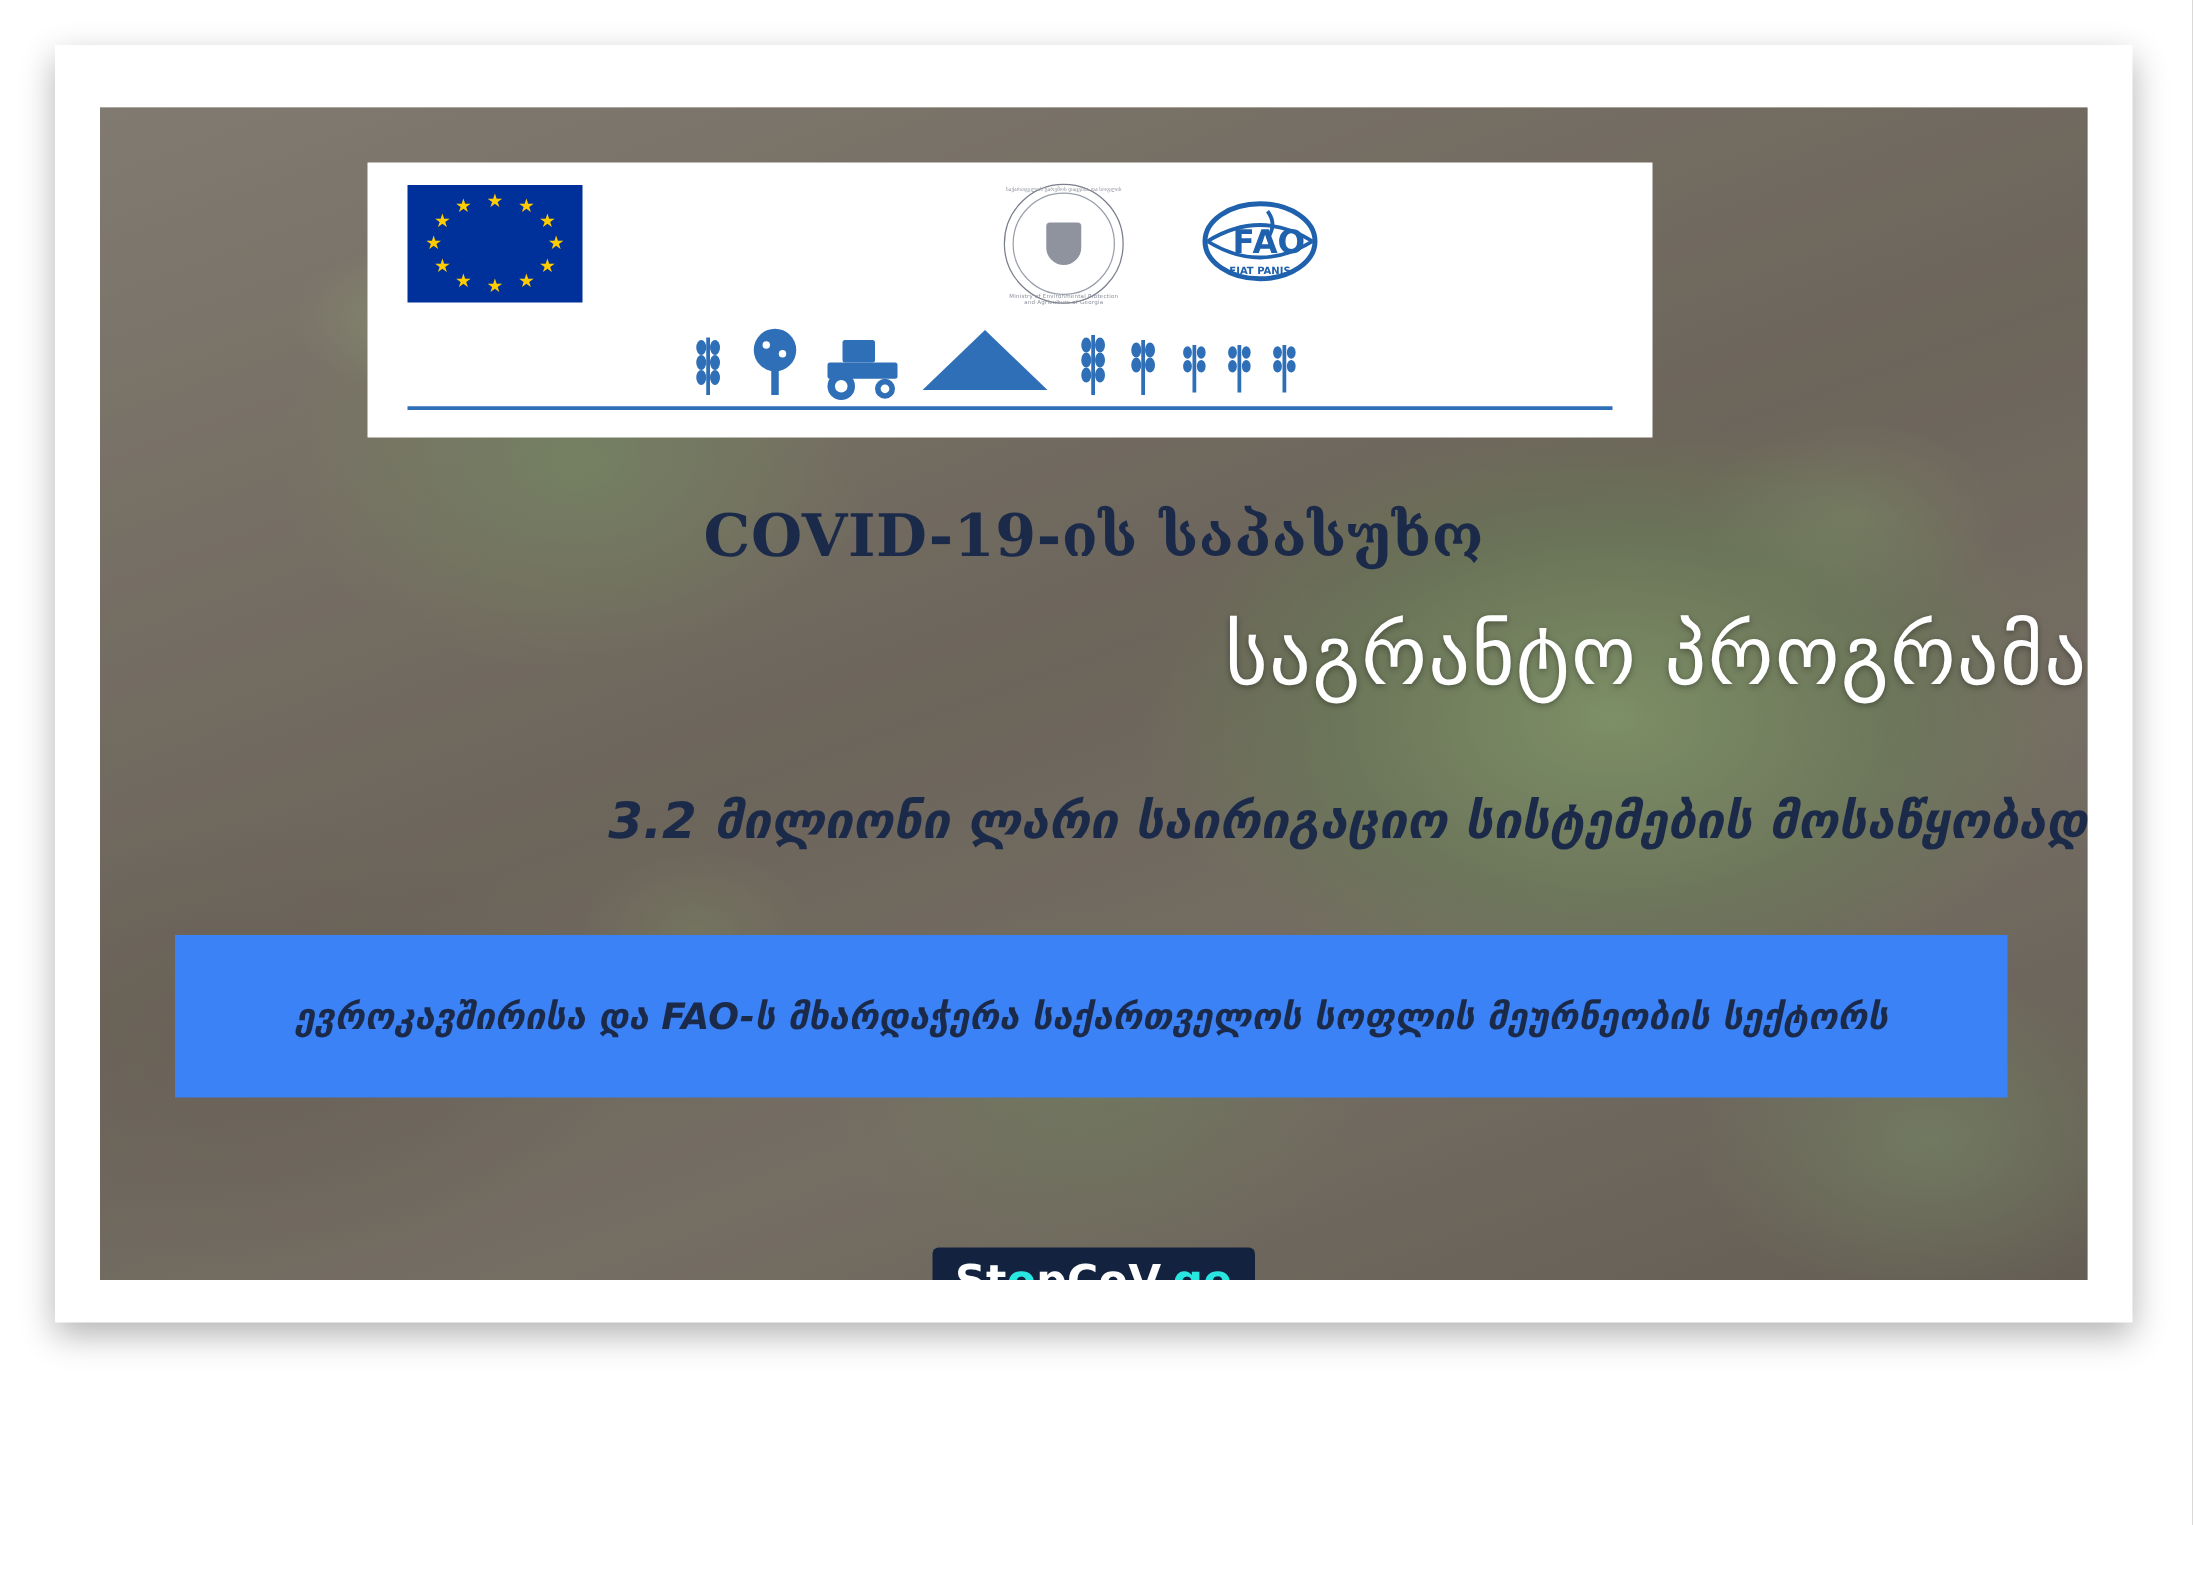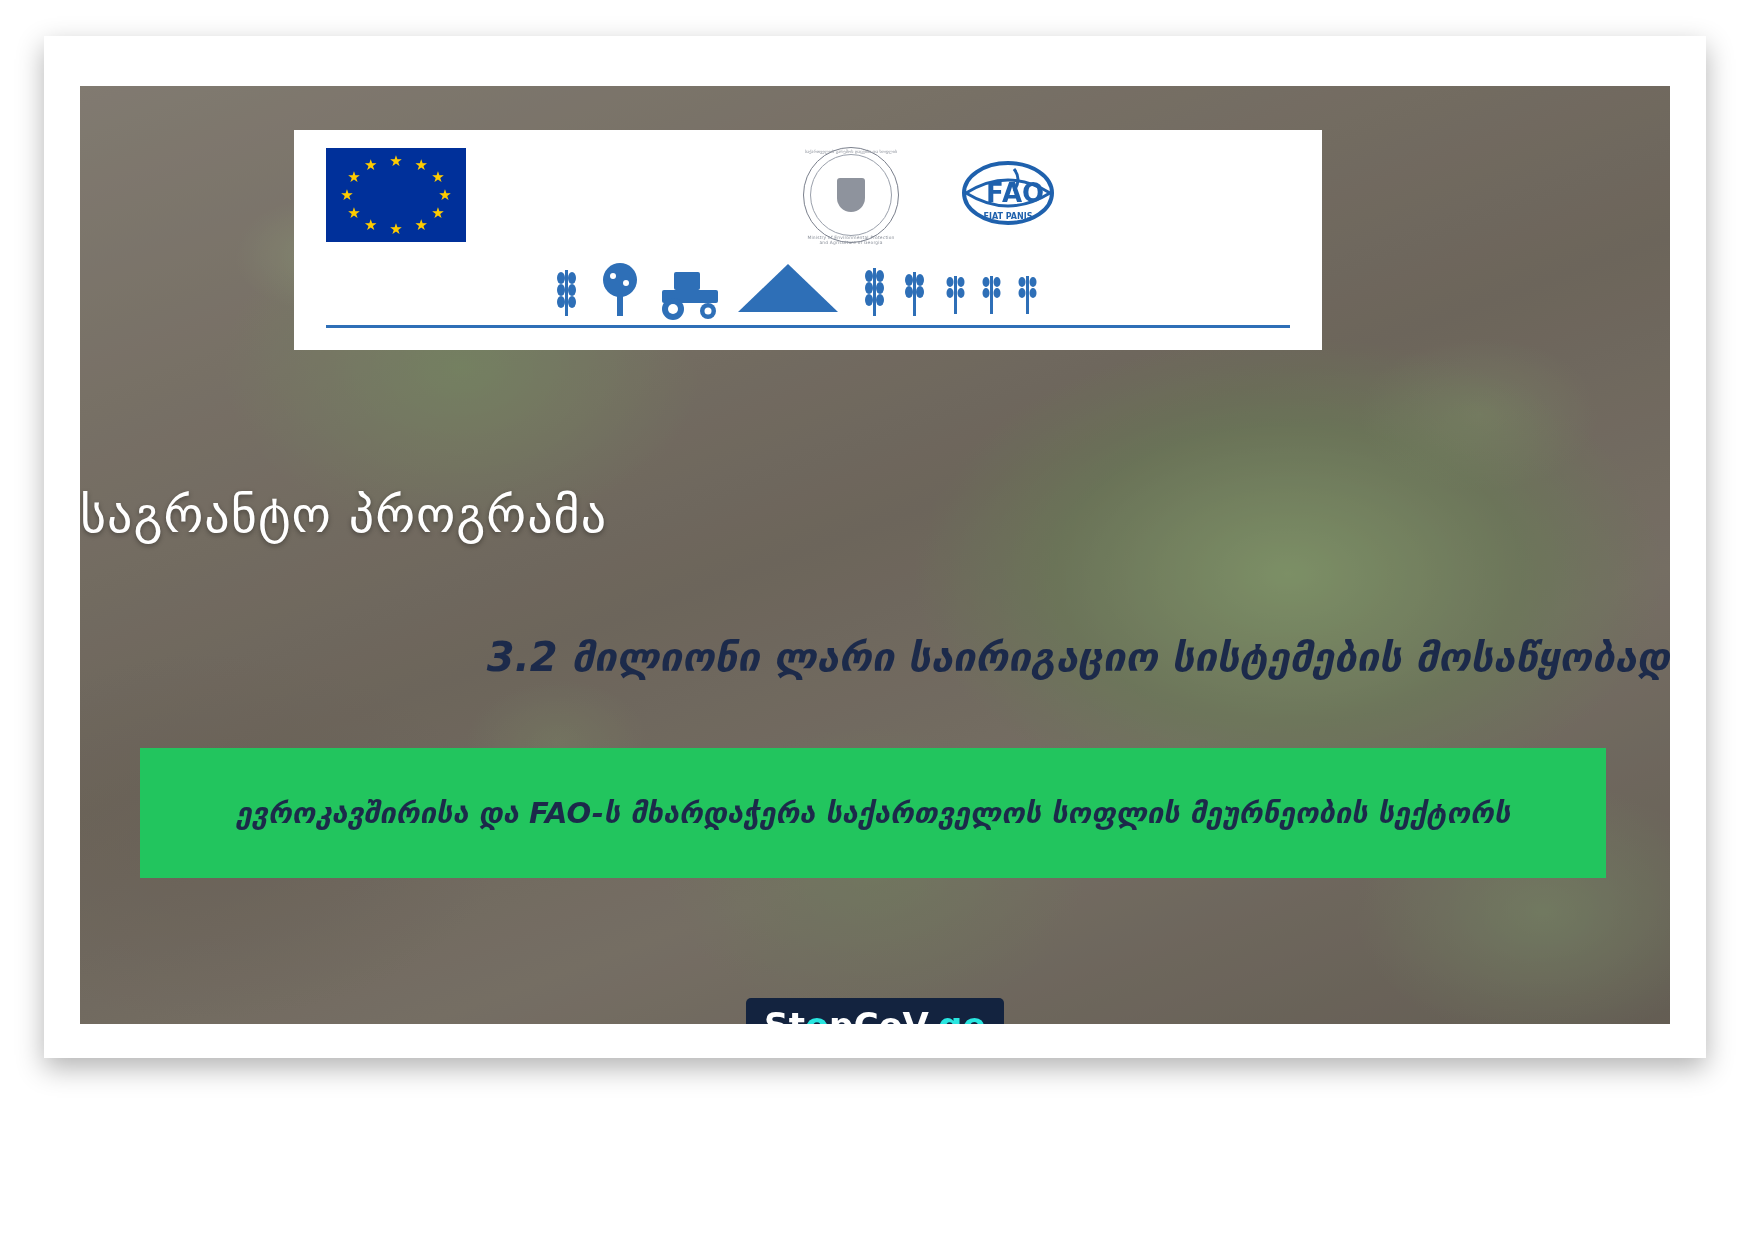--- a/index.html
+++ b/index.html
@@ -215,22 +215,22 @@
     font-weight: bold;
     font-size: 47px;
     color: #1c2a4a;
     letter-spacing: 0.5px;
   }
   .headline-2 {
     position: absolute;
     left: 0;
     right: 0;
     top: 400px;
-    text-align: left;
-    font-size: 50px;
+    text-align: right;
+    font-size: 66px;
     color: #ffffff;
     letter-spacing: 1px;
     text-shadow: 0 2px 5px rgba(0,0,0,0.35);
   }
   .headline-3 {
     position: absolute;
     left: 0;
     right: 0;
     top: 548px;
     text-align: right;
@@ -240,21 +240,21 @@
     color: #1c2a4a;
   }
 
   
   .bar-cyan {
     position: absolute;
     left: 60px;
     top: 662px;
     width: 1466px;
     height: 130px;
-    background: #22c55e;
+    background: #3b82f6;
     display: flex;
     align-items: center;
     justify-content: center;
     padding: 0 28px;
     box-sizing: border-box;
   }
   .bar-cyan .txt {
     font-size: 29px;
     font-style: italic;
     font-weight: bold;
@@ -435,20 +435,21 @@
                 <ellipse cx="13" cy="10" rx="3.5" ry="5"></ellipse>
               <ellipse cx="2" cy="21" rx="3.5" ry="5"></ellipse>
                 <ellipse cx="13" cy="21" rx="3.5" ry="5"></ellipse>
             </g>
           </svg>
         </div>
         <div class="band-line"></div>
       </div>
     </div>
 
+    <div class="headline-1">COVID-19-ის საპასუხო</div>
     <div class="headline-2">საგრანტო პროგრამა</div>
     <div class="headline-3">3.2 მილიონი ლარი საირიგაციო სისტემების მოსაწყობად</div>
 
     <div class="bar-cyan">
       <div class="txt">ევროკავშირისა და FAO-ს მხარდაჭერა საქართველოს სოფლის მეურნეობის სექტორს</div>
     </div>
 
 
     <div class="stopcov">
       <span class="s1">St</span><span class="s2">o</span><span class="s3">pCoV</span><span class="s4">.ge</span>

